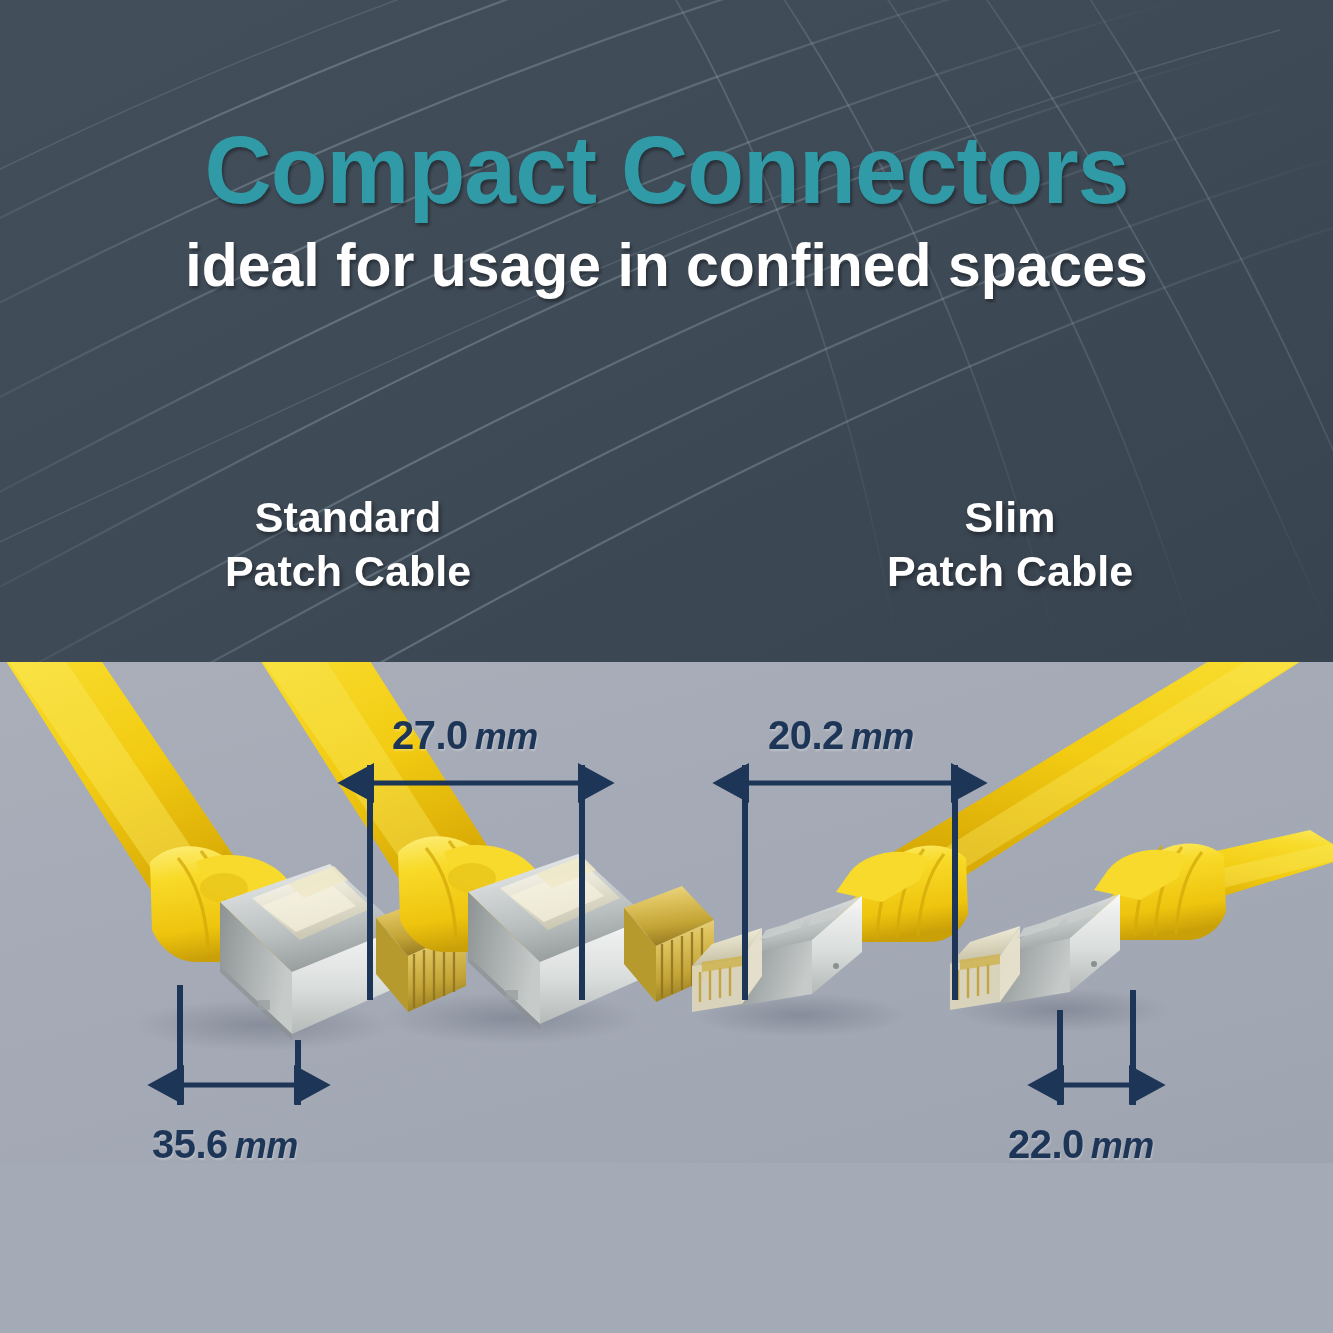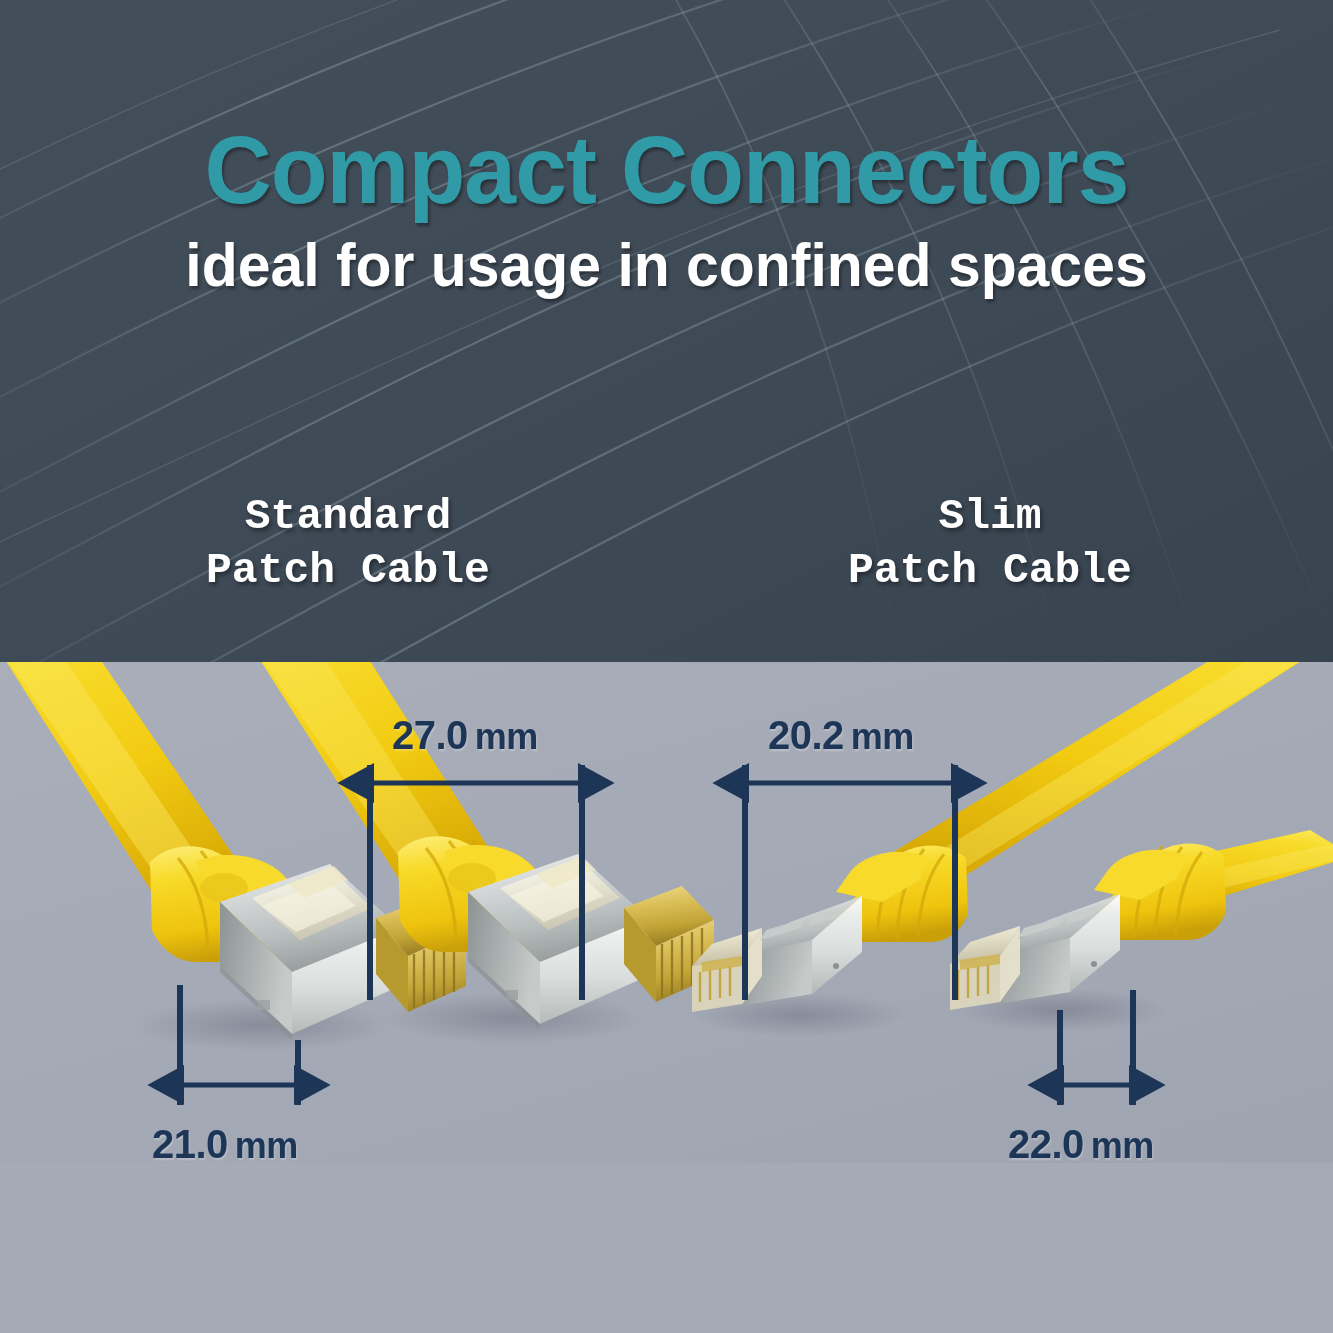--- a/index.html
+++ b/index.html
@@ -42,24 +42,23 @@
 
   .cat-label {
     position:absolute; z-index:3;
     color:#ffffff;
     font-size:43px;
     font-weight:bold;
     line-height:1.26;
     text-align:center;
     text-shadow:2px 3px 4px rgba(0,0,0,.4);
     white-space:pre-line;
-    font-family:Liberation Mono, monospace;
   }
   #cat-standard { left:128px; top:490px; width:440px; }
-  #cat-slim     { left:770px; top:490px; width:440px; }
+  #cat-slim     { left:790px; top:490px; width:440px; }
 
   
   .body-area {
     position:absolute; left:0; top:662px; width:1333px; height:671px;
     background:linear-gradient(165deg,#a9aeb9 0%,#a2a8b4 55%,#9ba1ad 100%);
     overflow:hidden;
   }
   .photo-layer { position:absolute; left:0; top:-662px; width:1333px; height:1333px; }
 
   
@@ -73,21 +72,21 @@
   .dim-layer { position:absolute; inset:0; width:1333px; height:1333px; z-index:8; pointer-events:none; }
   .dim-label {
     position:absolute; z-index:9;
     color:#1d3557;
     font-weight:bold;
     font-size:40px;
     letter-spacing:-.5px;
     white-space:nowrap;
     text-shadow:1px 2px 2px rgba(255,255,255,.25);
   }
-  .dim-label .unit { font-size:36px; margin-left:7px; }
+  .dim-label .unit { font-size:36px; margin-left:7px;font-style:italic; }
 </style>
 </head>
 <body>
 
 <div id="stage">
 
   <div class="header">
     <svg class="header-swoosh" viewBox="0 0 1333 662" preserveAspectRatio="none">
       <defs>
         <linearGradient id="hdrG" x1="0" y1="0" x2="1" y2="1">
@@ -374,21 +373,21 @@
 
   <div class="dim-label" style="left:392px; top:713px;">
     <span>27.0</span><span class="unit">mm</span>
   </div>
 
   <div class="dim-label" style="left:768px; top:713px;">
     <span>20.2</span><span class="unit">mm</span>
   </div>
 
   <div class="dim-label" style="left:152px; top:1122px;">
-    <span>21.0</span><span class="unit">mm</span>
+    <span>35.6</span><span class="unit">mm</span>
   </div>
 
   <div class="dim-label" style="left:1008px; top:1122px;">
     <span>22.0</span><span class="unit">mm</span>
   </div>
 
   <div class="logo">
     <svg viewBox="0 0 192 78">
       <path d="M 3,3 L 189,3 L 180,75 L 12,75 Z" fill="none" stroke="#0d0d0d" stroke-width="4"></path>
       <text x="18" y="57" font-family="'Liberation Serif', serif" font-size="47" fill="#0d0d0d" letter-spacing="0">DIGITUS</text>

